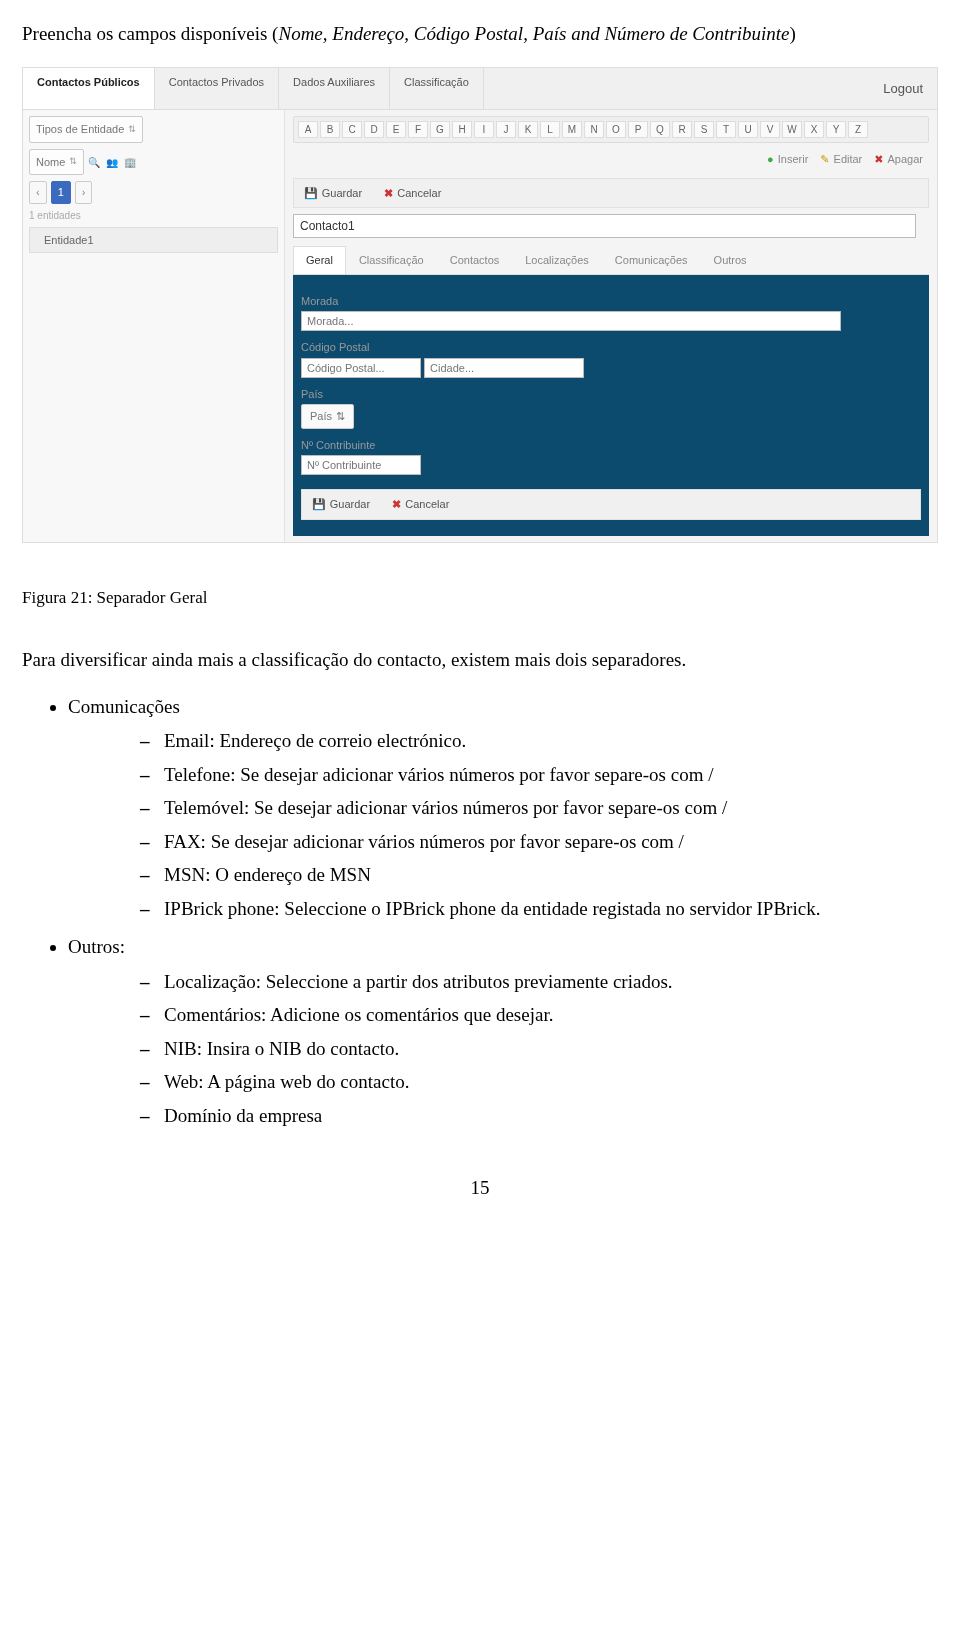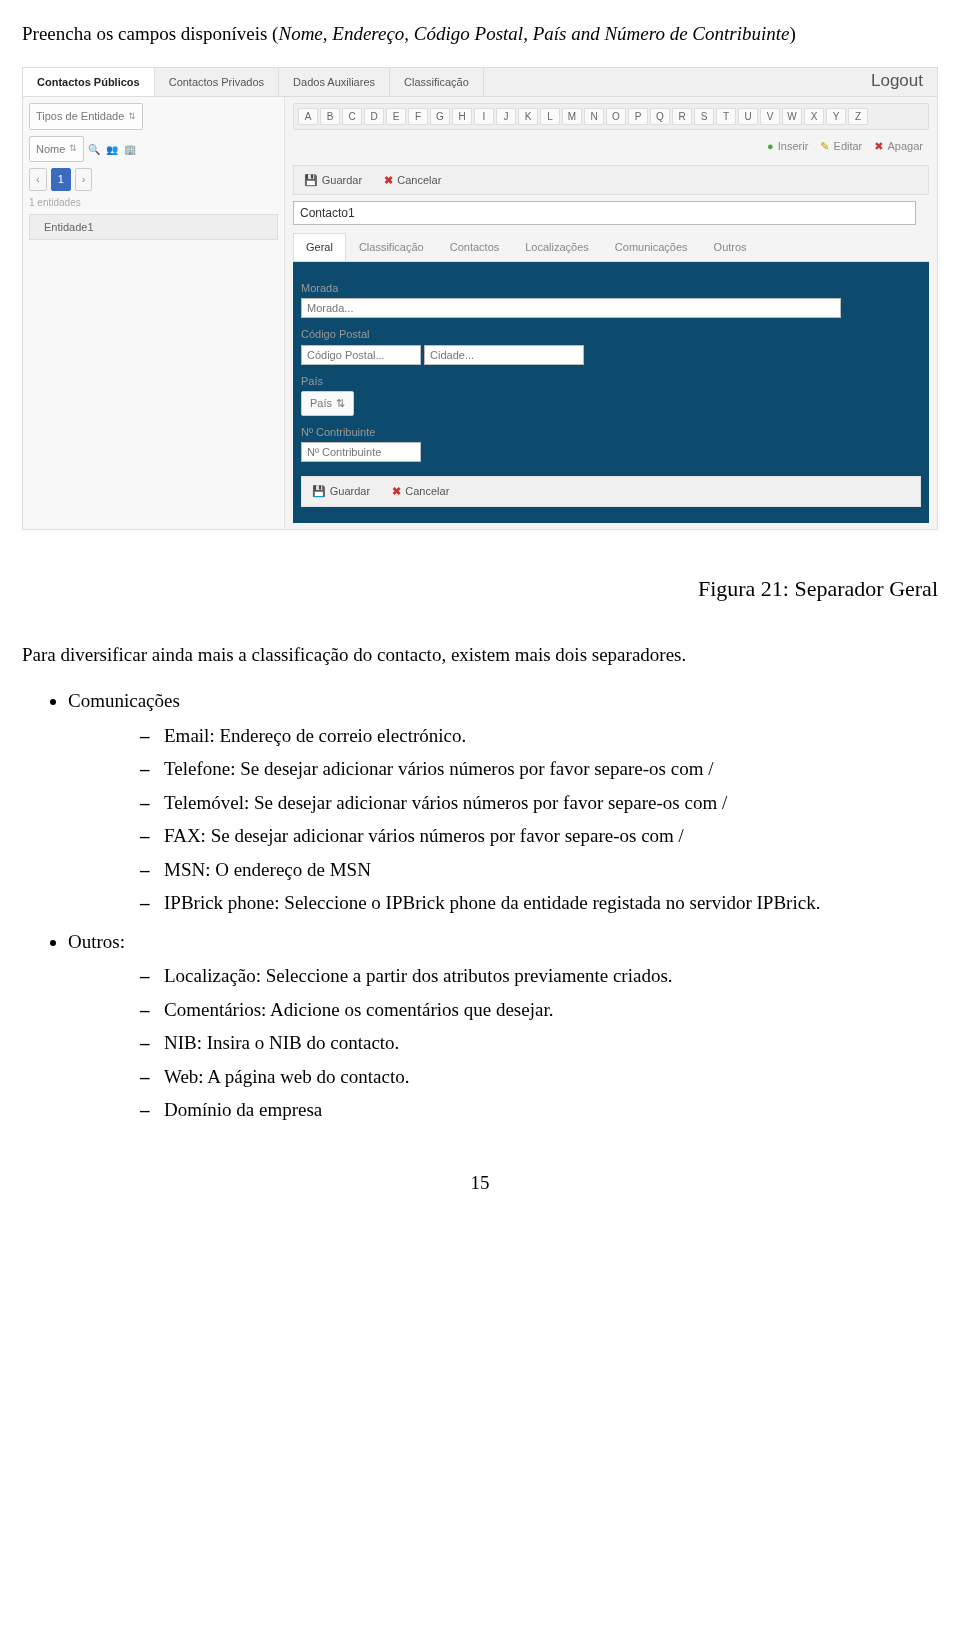--- a/index.html
+++ b/index.html
@@ -44,24 +44,24 @@
     border-right: 1px solid #ddd;
     color: #555;
     cursor: pointer;
   }
   .app-tab.active {
     background: #fff;
     font-weight: bold;
     color: #222;
   }
   .app-logout {
-    padding: 0 14px;
+    padding: 11px 14px;
     color: #555;
     cursor: pointer;
-    font-size: 17px;
+    font-size: 13px;
   }
   .app-body {
     display: flex;
   }
   .app-left {
     width: 262px;
     border-right: 1px solid #e3e3e3;
     background: #f8f8f8;
     padding: 6px;
     box-sizing: border-box;
@@ -244,23 +244,23 @@
     background: #fafafa;
     color: #777;
     font-size: 11px;
     padding: 3px 8px;
     display: inline-flex;
     gap: 4px;
     border-radius: 2px;
   }
   
   .caption {
-    text-align: right;
+    text-align: left;
     margin: 42px 0 36px 0;
-    font-size: 22px;
+    font-size: 17px;
   }
   .para {
     margin: 0 0 18px 0;
     text-align: justify;
   }
   ul.bul {
     list-style: disc;
     padding-left: 46px;
     margin: 0 0 10px 0;
   }

